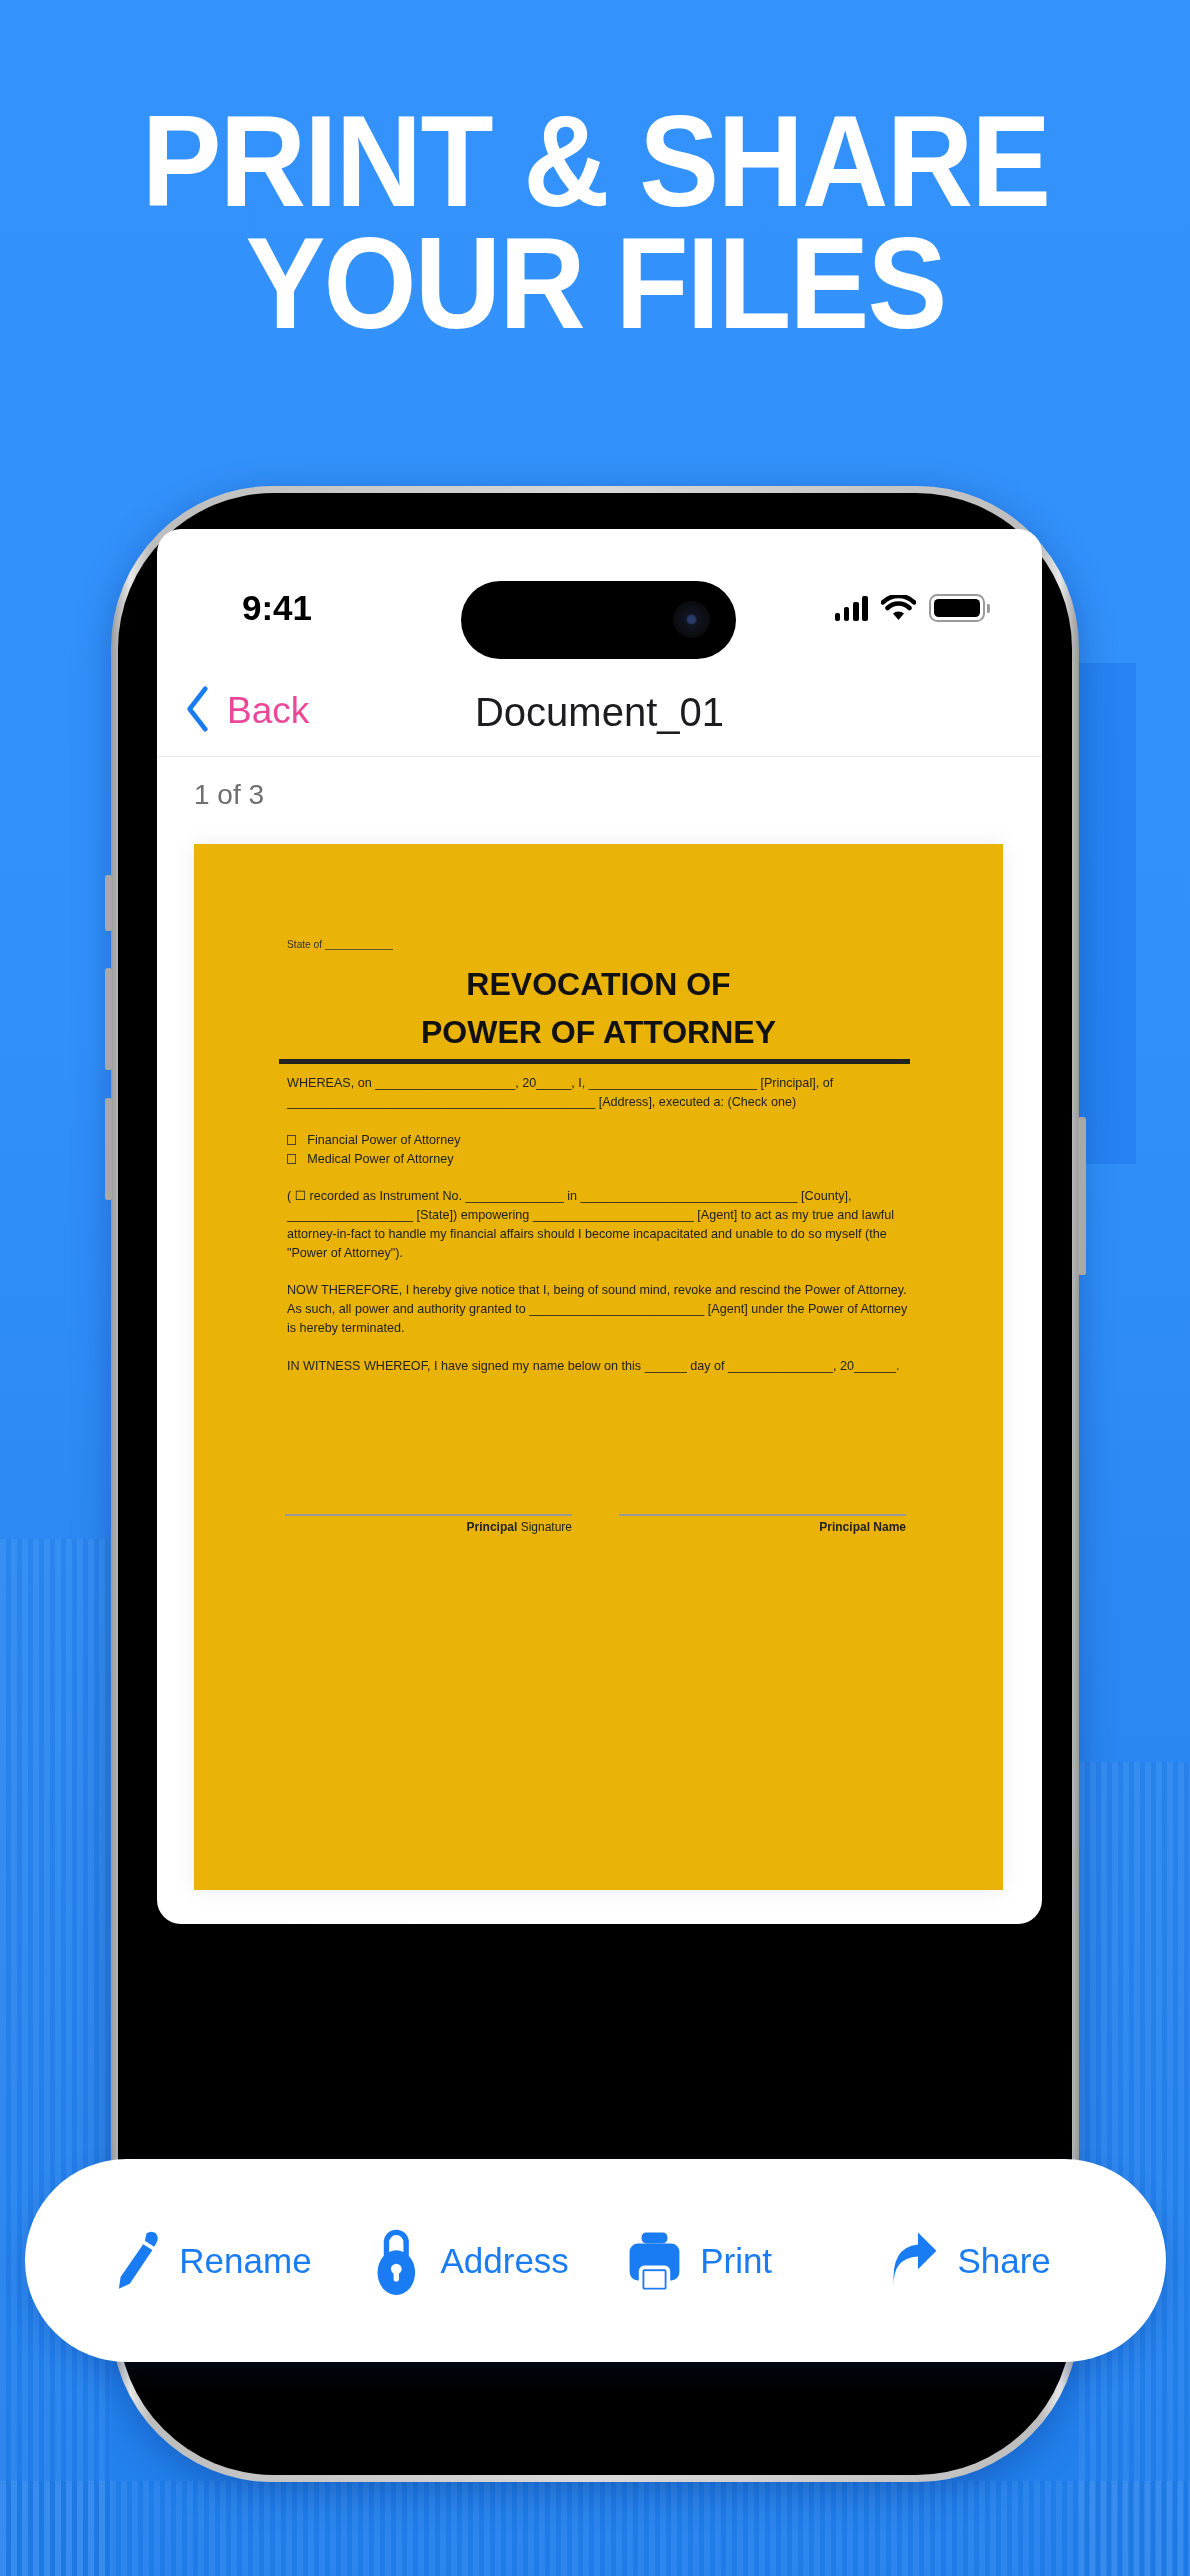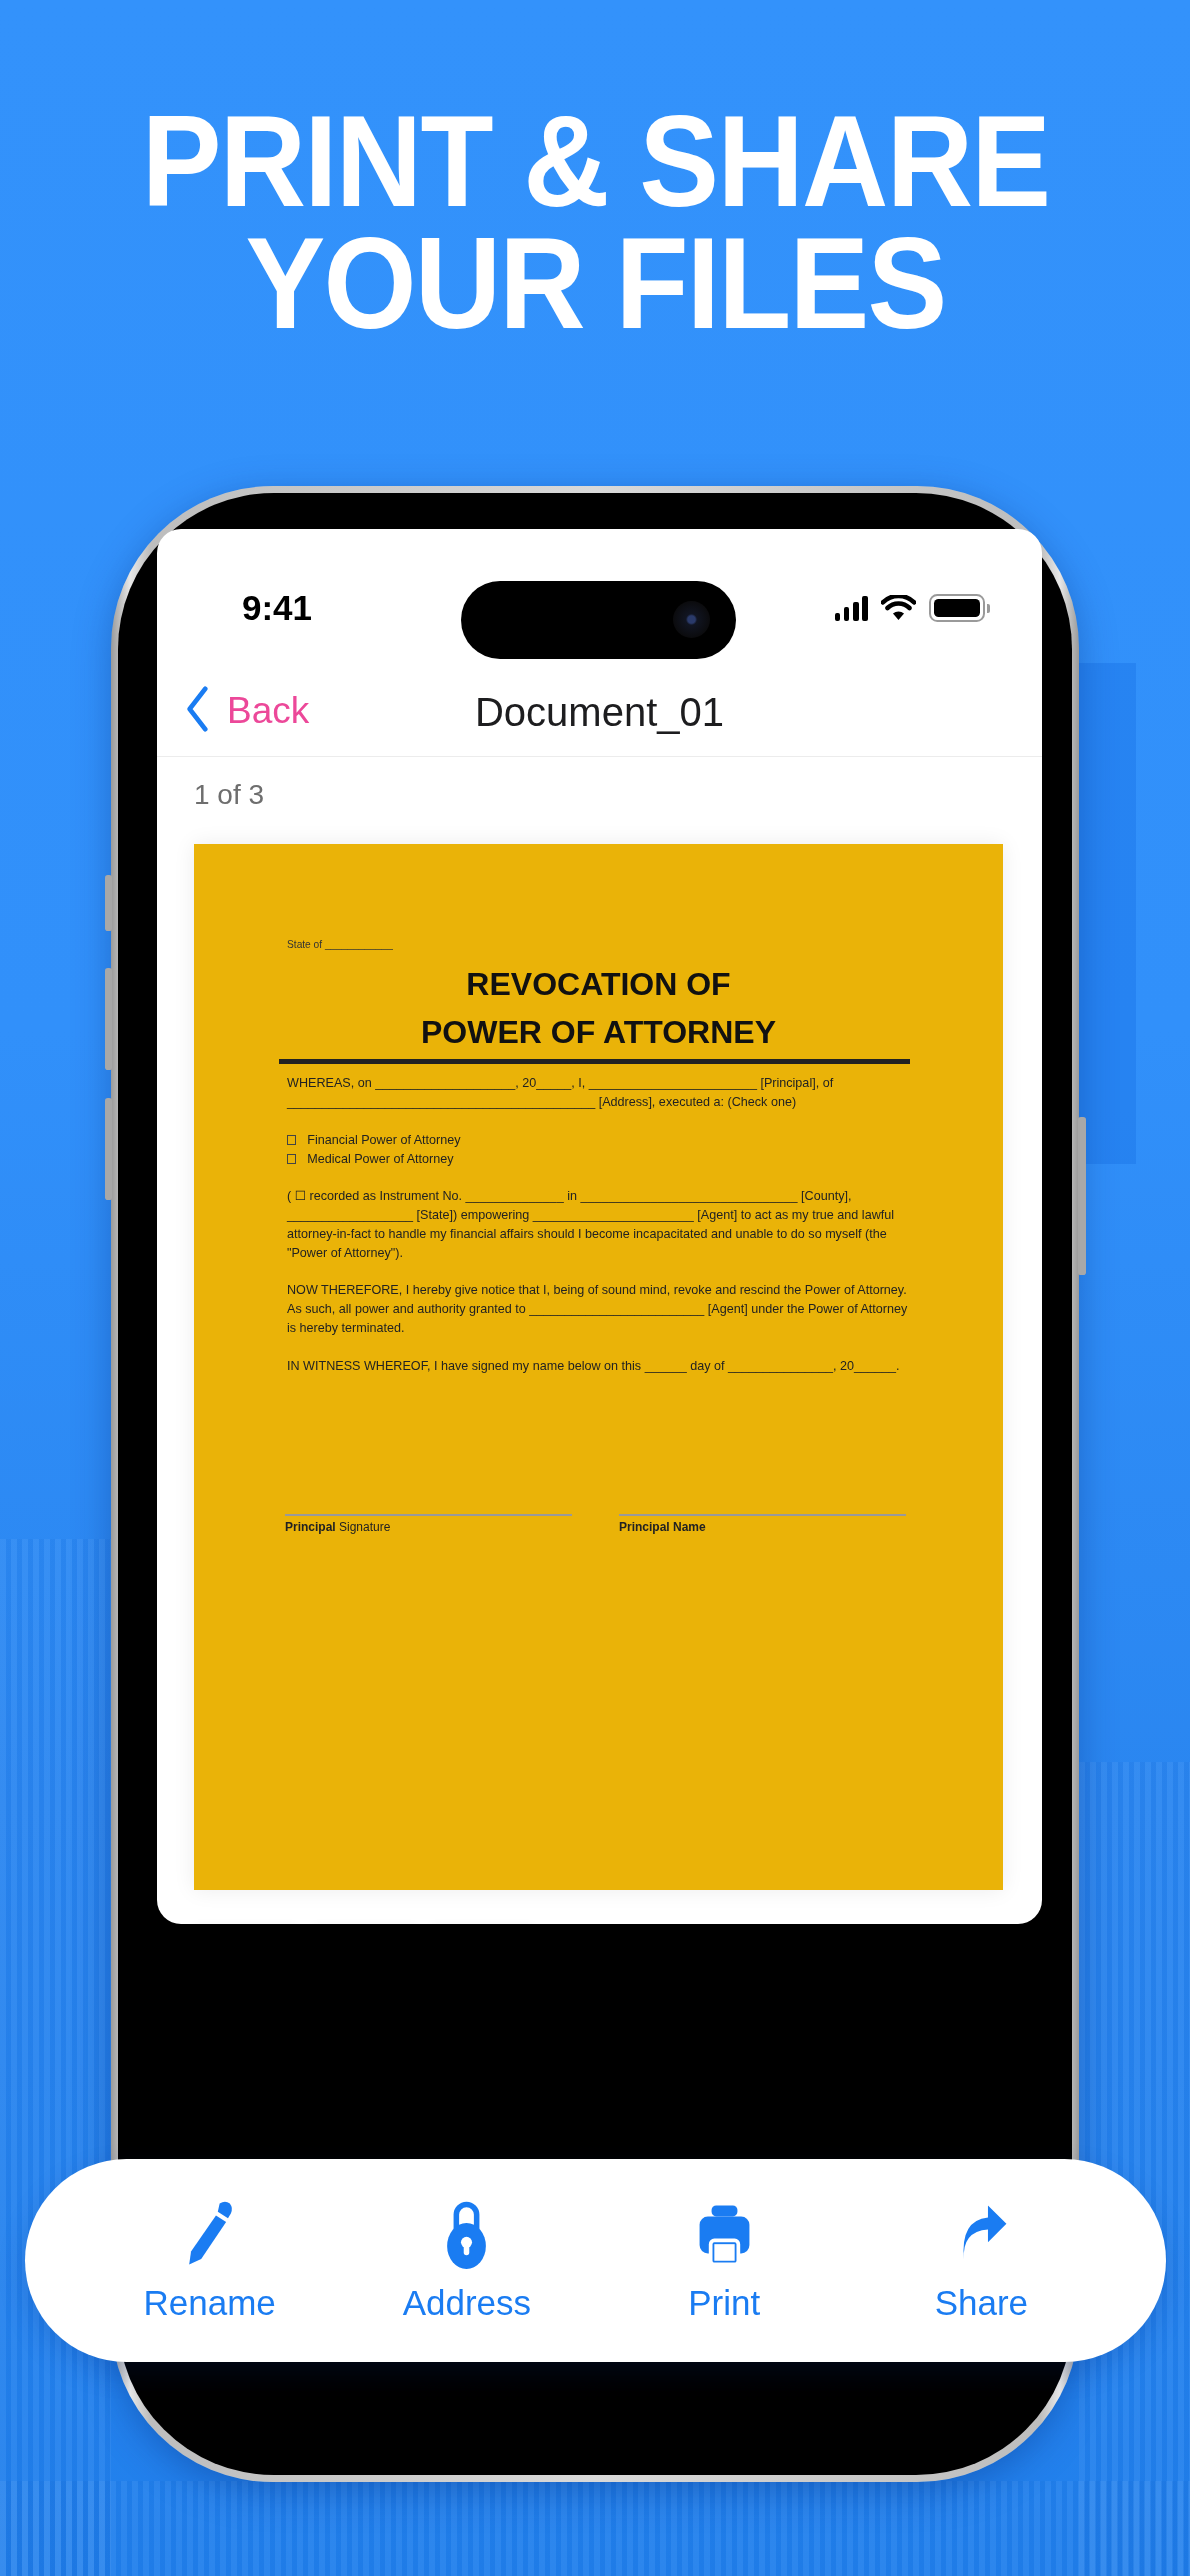--- a/index.html
+++ b/index.html
@@ -72,41 +72,41 @@
     position: absolute; left: 37px; top: 315px; width: 809px; height: 1046px;
     background: #eab308; box-shadow: 0 0 20.4px rgba(0,0,0,0.08);
   }
   .doc-state { position: absolute; left: 93px; top: 95px; font-size: 10.2px; color: #333; }
   .doc-title { position: absolute; left: 0; width: 809px; top: 116px; text-align: center; font-size: 32px; font-weight: 700; line-height: 48px; color: #111; }
   .doc-rule { position: absolute; left: 85px; width: 631px; top: 215px; height: 4.6px; background: #222; }
   .doc-body { position: absolute; left: 93px; width: 631px; top: 230px; font-size: 12.6px; line-height: 19px; color: #222; }
   .doc-body p { margin-bottom: 18.5px; }
   .doc-check { display: flex; align-items: center; gap: 11px; }
   .doc-check .box { width: 9.3px; height: 9.3px; border: 0.9px solid #444; display: inline-block; }
-  .doc-sig { position: absolute; top: 670px; width: 287px; text-align: left; font-size: 12px; color: #222; }
+  .doc-sig { position: absolute; top: 670px; width: 287px; text-align: right; font-size: 12px; color: #222; }
   .doc-sig .line { height: 1.9px; background: #999; margin-bottom: 3.7px; }
 
   .thumbs { position: absolute; left: 37px; top: 1398px; display: flex; gap: 16.7px; }
   .thumb {
     width: 102px; height: 132px; background: #fff; box-shadow: 0 0 9.3px rgba(0,0,0,0.08); position: relative; cursor: pointer;
   }
   .thumb.active { outline: 2.8px solid #3b8ef0; }
   .thumb-title { position: absolute; left: 0; width: 102px; top: 13px; text-align: center; font-size: 6px; font-weight: 700; line-height: 7.4px; color: #222; }
   .thumb-lines { position: absolute; left: 11px; right: 11px; top: 32px; bottom: 18.5px;
     background: repeating-linear-gradient(180deg, #c8c8c8 0 0.9px, transparent 0.9px 4.6px); opacity: 0.8; }
 
   .home-indicator { position: absolute; left: 289px; top: 1881px; width: 304px; height: 13px; border-radius: 6.5px; background: #000; }
 
   
   .action-bar {
     position: absolute; left: 25px; top: 2159px; width: 1141px; height: 203px;
     background: #ffffff; border-radius: 102px; box-shadow: 0 11px 28px rgba(0,40,120,0.18);
     display: flex; justify-content: space-around; align-items: center; padding: 0 56px;
   }
-  .action { display: flex; flex-direction: column; align-items: center; gap: 13px; cursor: pointer; width: 204px; }
+  .action { display: flex; align-items: center; gap: 13px; cursor: pointer; width: 204px; }
   .action svg { width: 65px; height: 72px; }
   .action-label { font-size: 35px; color: #1a7cf2; }
 </style>
 </head>
 <body>
 
 <div class="bg-shape" style="left:1079px;top:663px;width:57px;height:501px;"></div>
 <div class="bg-stripes" style="left:0;top:1539px;width:111px;height:1037px;"></div>
 <div class="bg-stripes" style="left:1079px;top:1762px;width:111px;height:814px;"></div>
 <div class="bg-stripes" style="left:0;top:2481px;width:1191px;height:95px;"></div>

